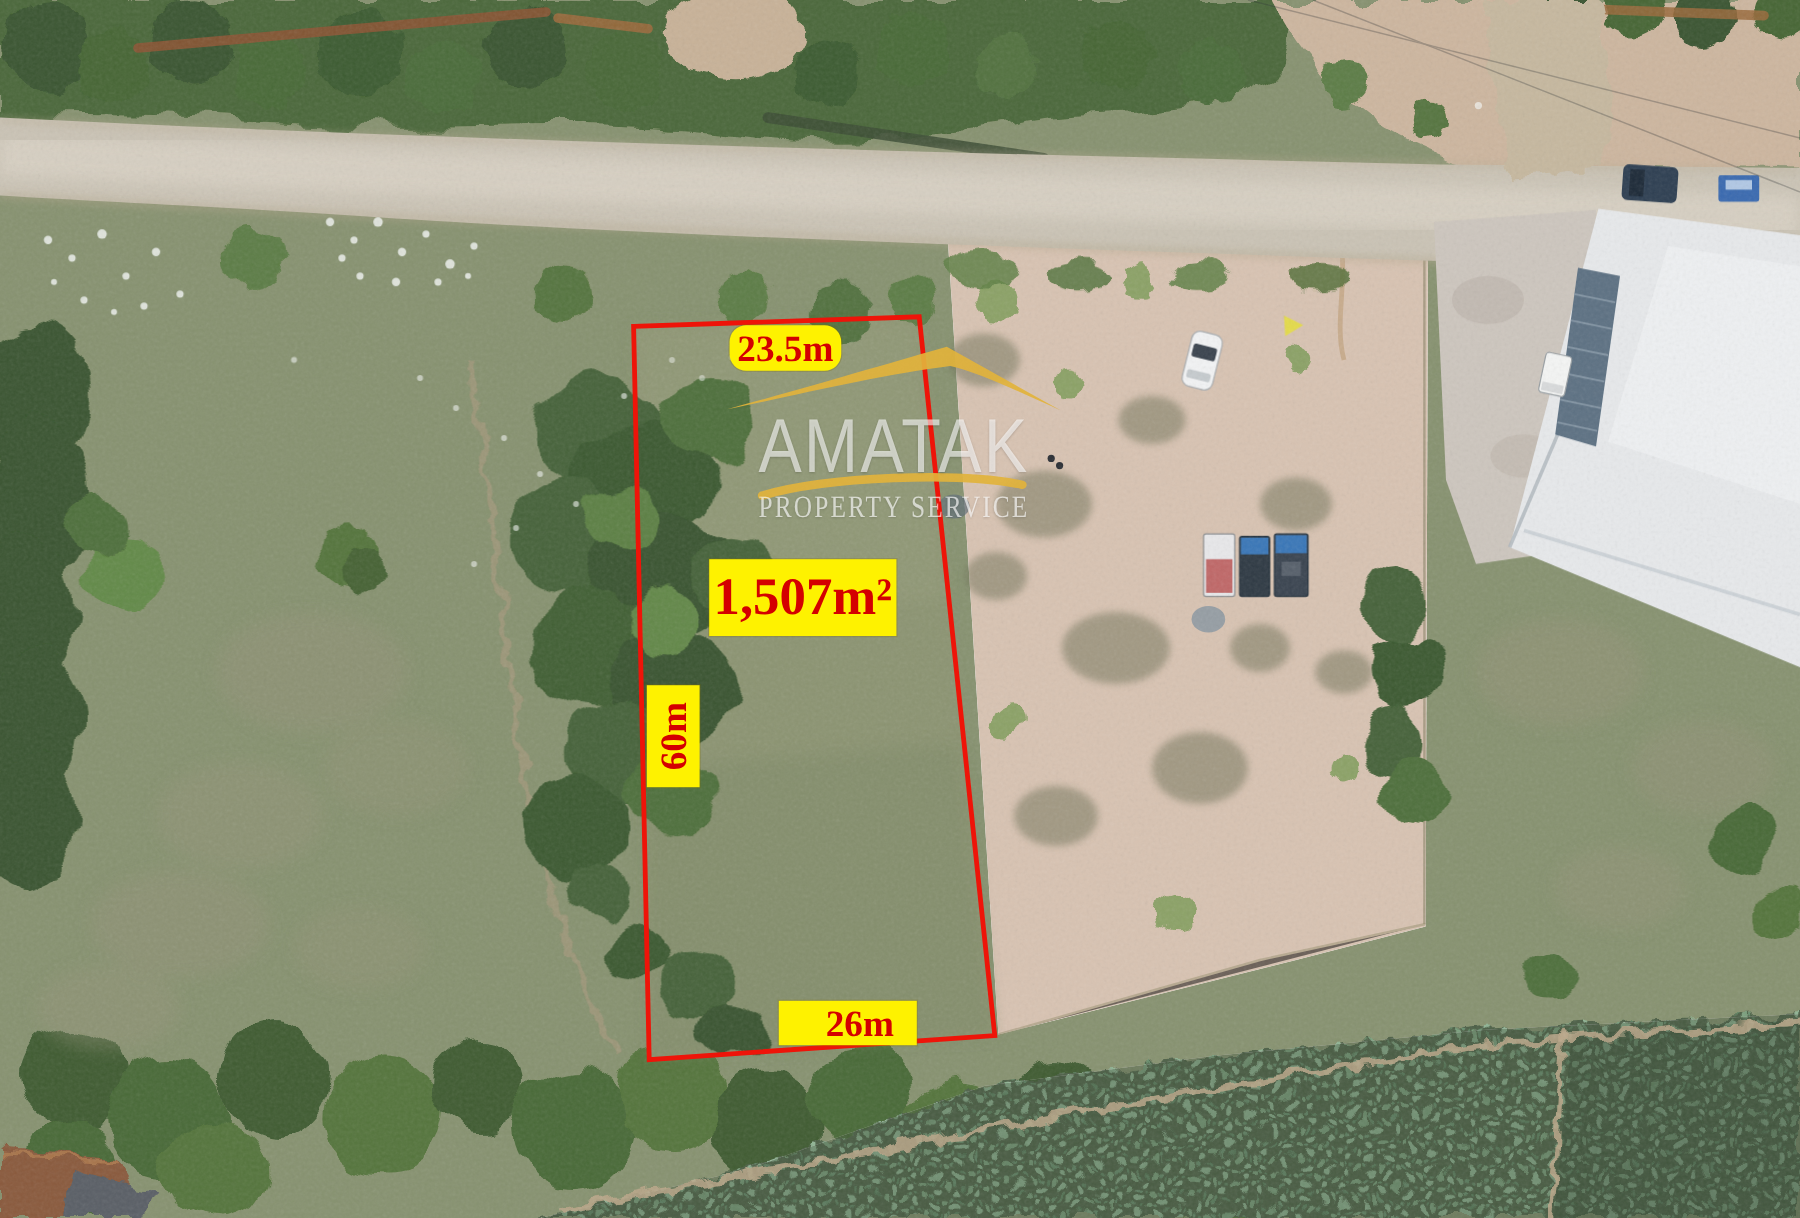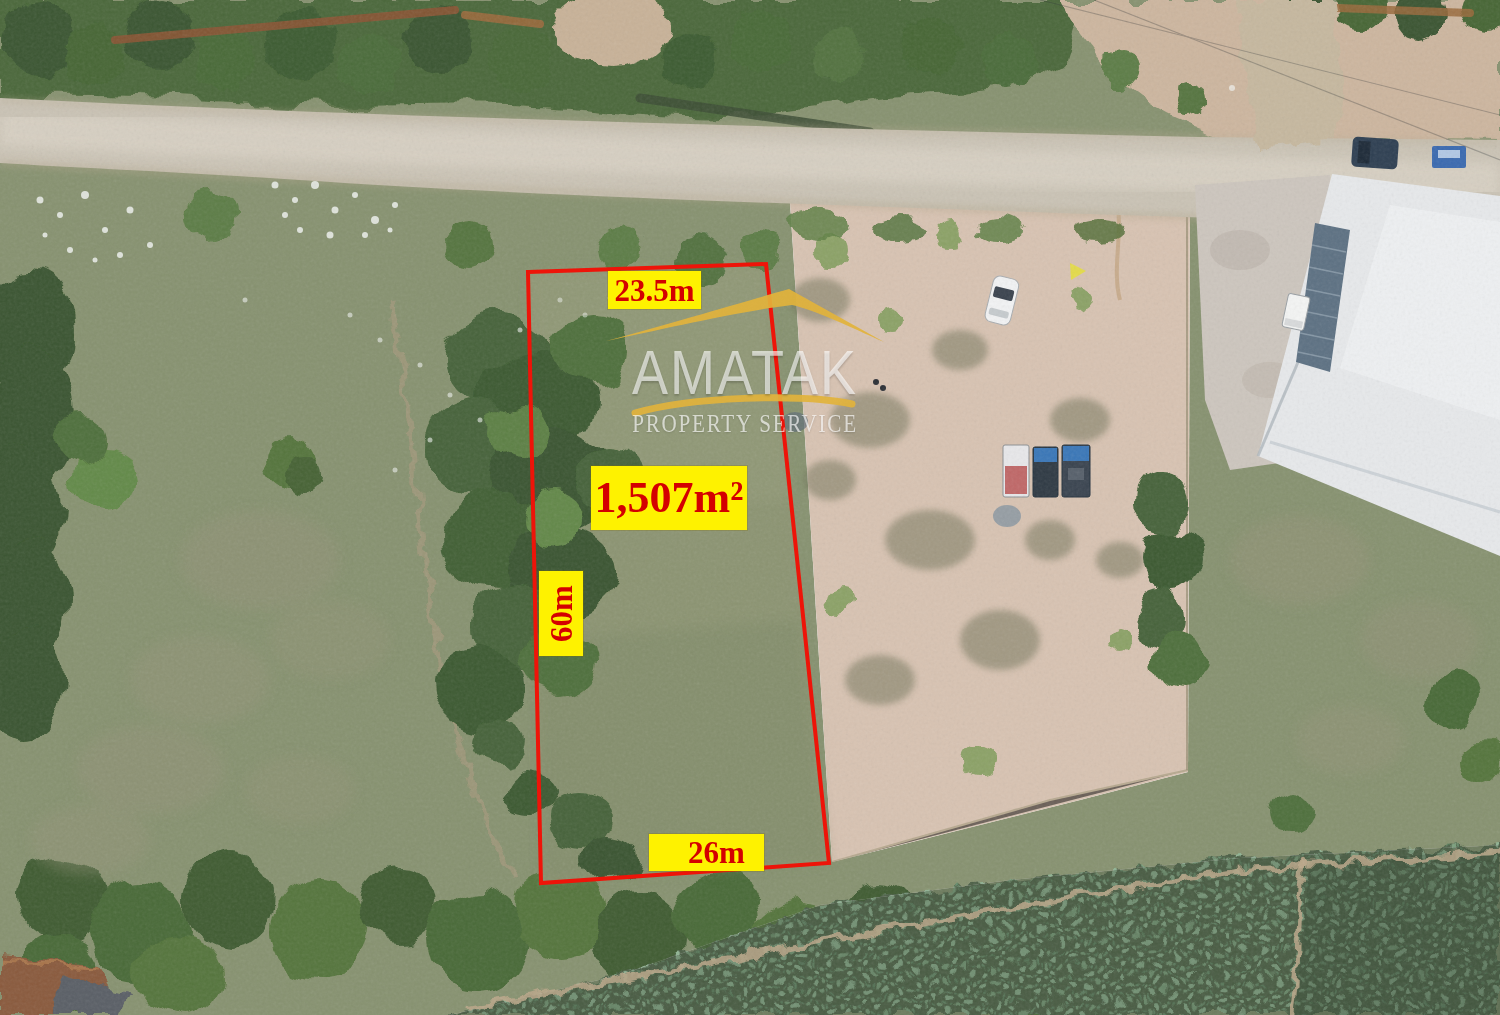--- a/index.html
+++ b/index.html
@@ -8,21 +8,21 @@
     font-family:"Liberation Sans",sans-serif;background:#87926f;
   }
   .scene svg{position:absolute;left:0;top:0;}
   
   .ylabel{
     position:absolute;background:#fef200;color:#d40000;
     font-family:"Liberation Serif",serif;font-weight:bold;
     display:flex;align-items:center;justify-content:center;
     line-height:1;box-shadow:0 0 0 1px rgba(130,110,0,.25);
   }
-  .ylabel.top   {left:608px;top:271px;width:93px;height:38px;font-size:31px;}
+  .ylabel.top   {left:608px;top:271px;width:93px;height:38px;font-size:31px;border-radius:14px;}
   .ylabel.area  {left:591px;top:466px;width:156px;height:64px;font-size:44px;}
   .ylabel.side  {left:539px;top:571px;width:44px;height:85px;}
   .ylabel.side span{transform:rotate(-90deg);font-size:31px;white-space:nowrap;}
   .ylabel.bottom{left:649px;top:834px;width:95px;height:37px;font-size:31px;padding-left:20px;}
   
   .wm{position:absolute;left:597px;width:296px;text-align:center;pointer-events:none;}
   .wm.brand{
     top:341px;font-size:54px;letter-spacing:2px;font-weight:500;
     color:rgba(255,255,255,.62);transform:scaleY(1.18);transform-origin:center;
     text-shadow:0 1px 2px rgba(0,0,0,.18);

